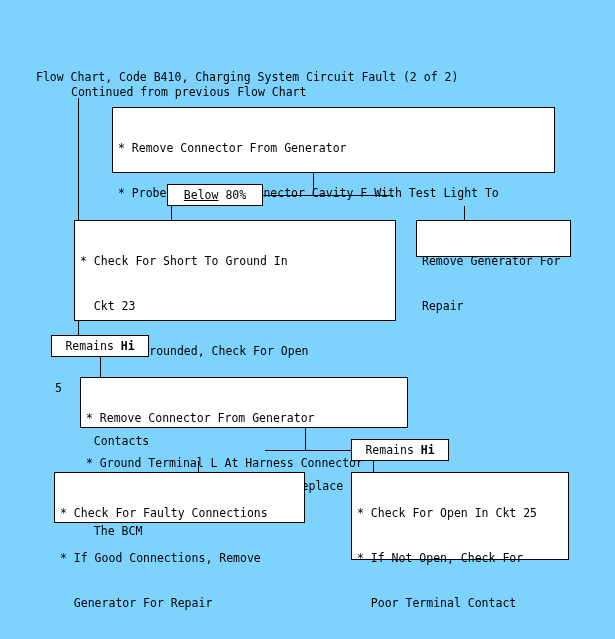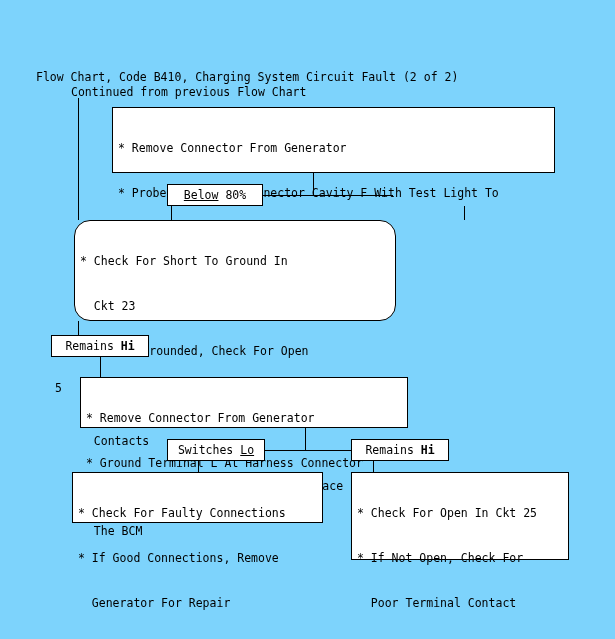--- a/index.html
+++ b/index.html
@@ -88,30 +88,34 @@
 
   <div class="label-box" style="left:167px; top:184px; width:96px; height:22px;">
     <span><u>Below</u><span> 80%</span></span>
   </div>
 
 
   <div class="vline" style="left:171px; top:206px; height:14px;"></div>
 
   <div class="vline" style="left:464px; top:206px; height:14px;"></div>
 
-  <div class="box" style="left:74px; top:220px; width:322px; height:101px;border-radius:16px;">
+  <div class="box" style="left:74px; top:220px; width:322px; height:101px;">
     <span class="bullet-row">* Check For Short To Ground In</span>
     <span class="bullet-row">  Ckt 23</span>
     <span class="bullet-row">* If Not Grounded, Check For Open</span>
     <span class="bullet-row">  In Ckt 23 Including Poor Terminal</span>
     <span class="bullet-row">  Contacts</span>
     <span class="bullet-row">* If Terminal Contact Is Good, Replace</span>
     <span class="bullet-row">  The BCM</span>
   </div>
 
+  <div class="box" style="left:416px; top:220px; width:155px; height:37px;">
+    <span class="bullet-row">Remove Generator For</span>
+    <span class="bullet-row">Repair</span>
+  </div>
 
   <div class="vline" style="left:78px; top:321px; height:14px;"></div>
 
   <div class="label-box" style="left:51px; top:335px; width:98px; height:22px;">
     <span><span>Remains </span><b>Hi</b></span>
   </div>
 
   <div class="vline" style="left:100px; top:357px; height:20px;"></div>
 
   <div class="step-num" style="left:55px; top:381px;">5</div>
@@ -119,33 +123,30 @@
   <div class="box" style="left:80px; top:377px; width:328px; height:51px;">
     <span class="bullet-row">* Remove Connector From Generator</span>
     <span class="bullet-row">* Ground Terminal L At Harness Connector</span>
     <span class="bullet-row">* Note Status</span>
   </div>
 
   <div class="vline" style="left:305px; top:428px; height:22px;"></div>
 
   <div class="hline" style="left:265px; top:450px; width:86px;"></div>
 
-  <div class="label-box" style="left:167px; top:439px; width:98px; height:22px;">
-    <span><span>Switches </span><u>Lo</u></span>
-  </div>
 
   <div class="label-box" style="left:351px; top:439px; width:98px; height:22px;">
     <span><span>Remains </span><b>Hi</b></span>
   </div>
 
   <div class="vline" style="left:198px; top:461px; height:11px;"></div>
 
   <div class="vline" style="left:373px; top:461px; height:11px;"></div>
 
-  <div class="box" style="left:72px; top:472px; width:251px; height:51px;">
+  <div class="box" style="left:54px; top:472px; width:251px; height:51px;">
     <span class="bullet-row">* Check For Faulty Connections</span>
     <span class="bullet-row">* If Good Connections, Remove</span>
     <span class="bullet-row">  Generator For Repair</span>
   </div>
 
   <div class="box" style="left:351px; top:472px; width:218px; height:88px;">
     <span class="bullet-row">* Check For Open In Ckt 25</span>
     <span class="bullet-row">* If Not Open, Check For</span>
     <span class="bullet-row">  Poor Terminal Contact</span>
     

